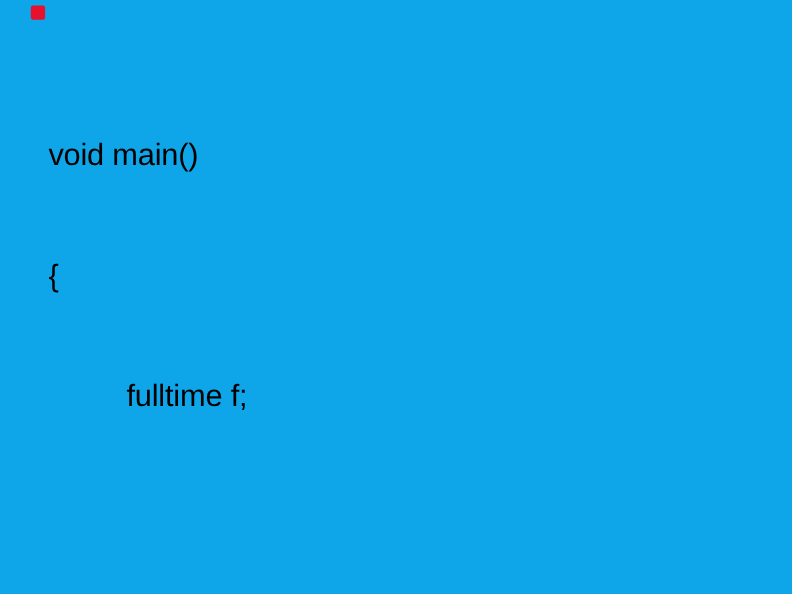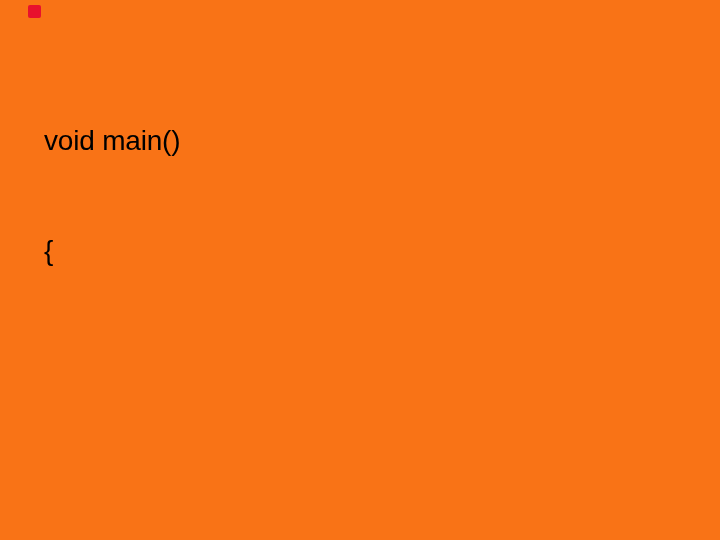--- a/index.html
+++ b/index.html
@@ -41,27 +41,28 @@
   .code-line {
     height: 36.5px;
   }
   .code-line.indent {
     padding-left: 71px;
   }
 </style>
 </head>
 <body>
 
-<div class="slide" style="background: #f97316;">
+<div class="slide" style="background: #0ea5e9;">
 
   <div class="red-square" style="background: rgb(232, 17, 45);"></div>
 
   <div class="code-block" style="color: rgb(0, 0, 0);">
     <div class="code-line" data-bind="slide.code.lines.0.text">void main()</div>
     <div class="code-line" data-bind="slide.code.lines.1.text">{</div>
+    <div class="code-line indent" data-bind="slide.code.lines.3.text">fulltime f;</div>
     
     
     
     
     
     
     
     
   </div>
 

